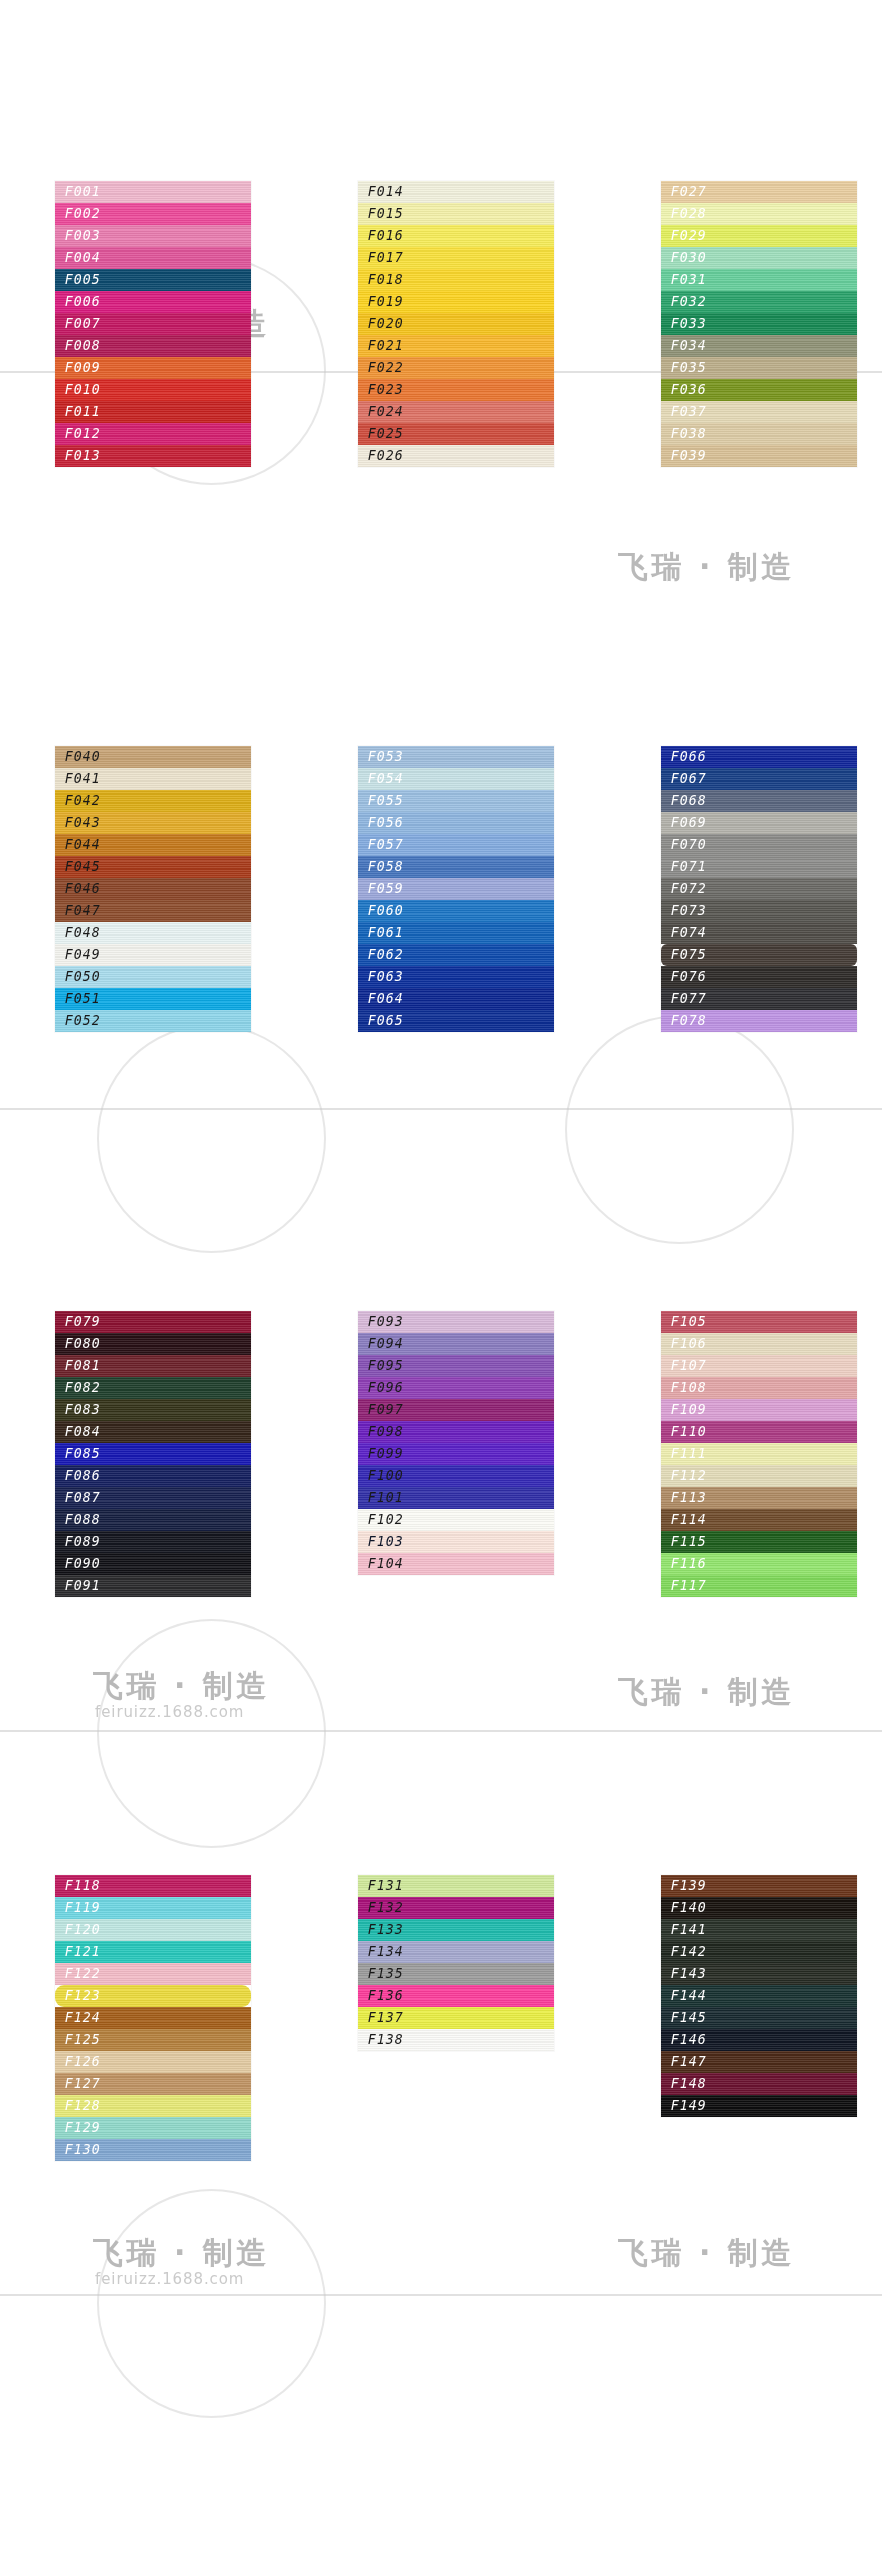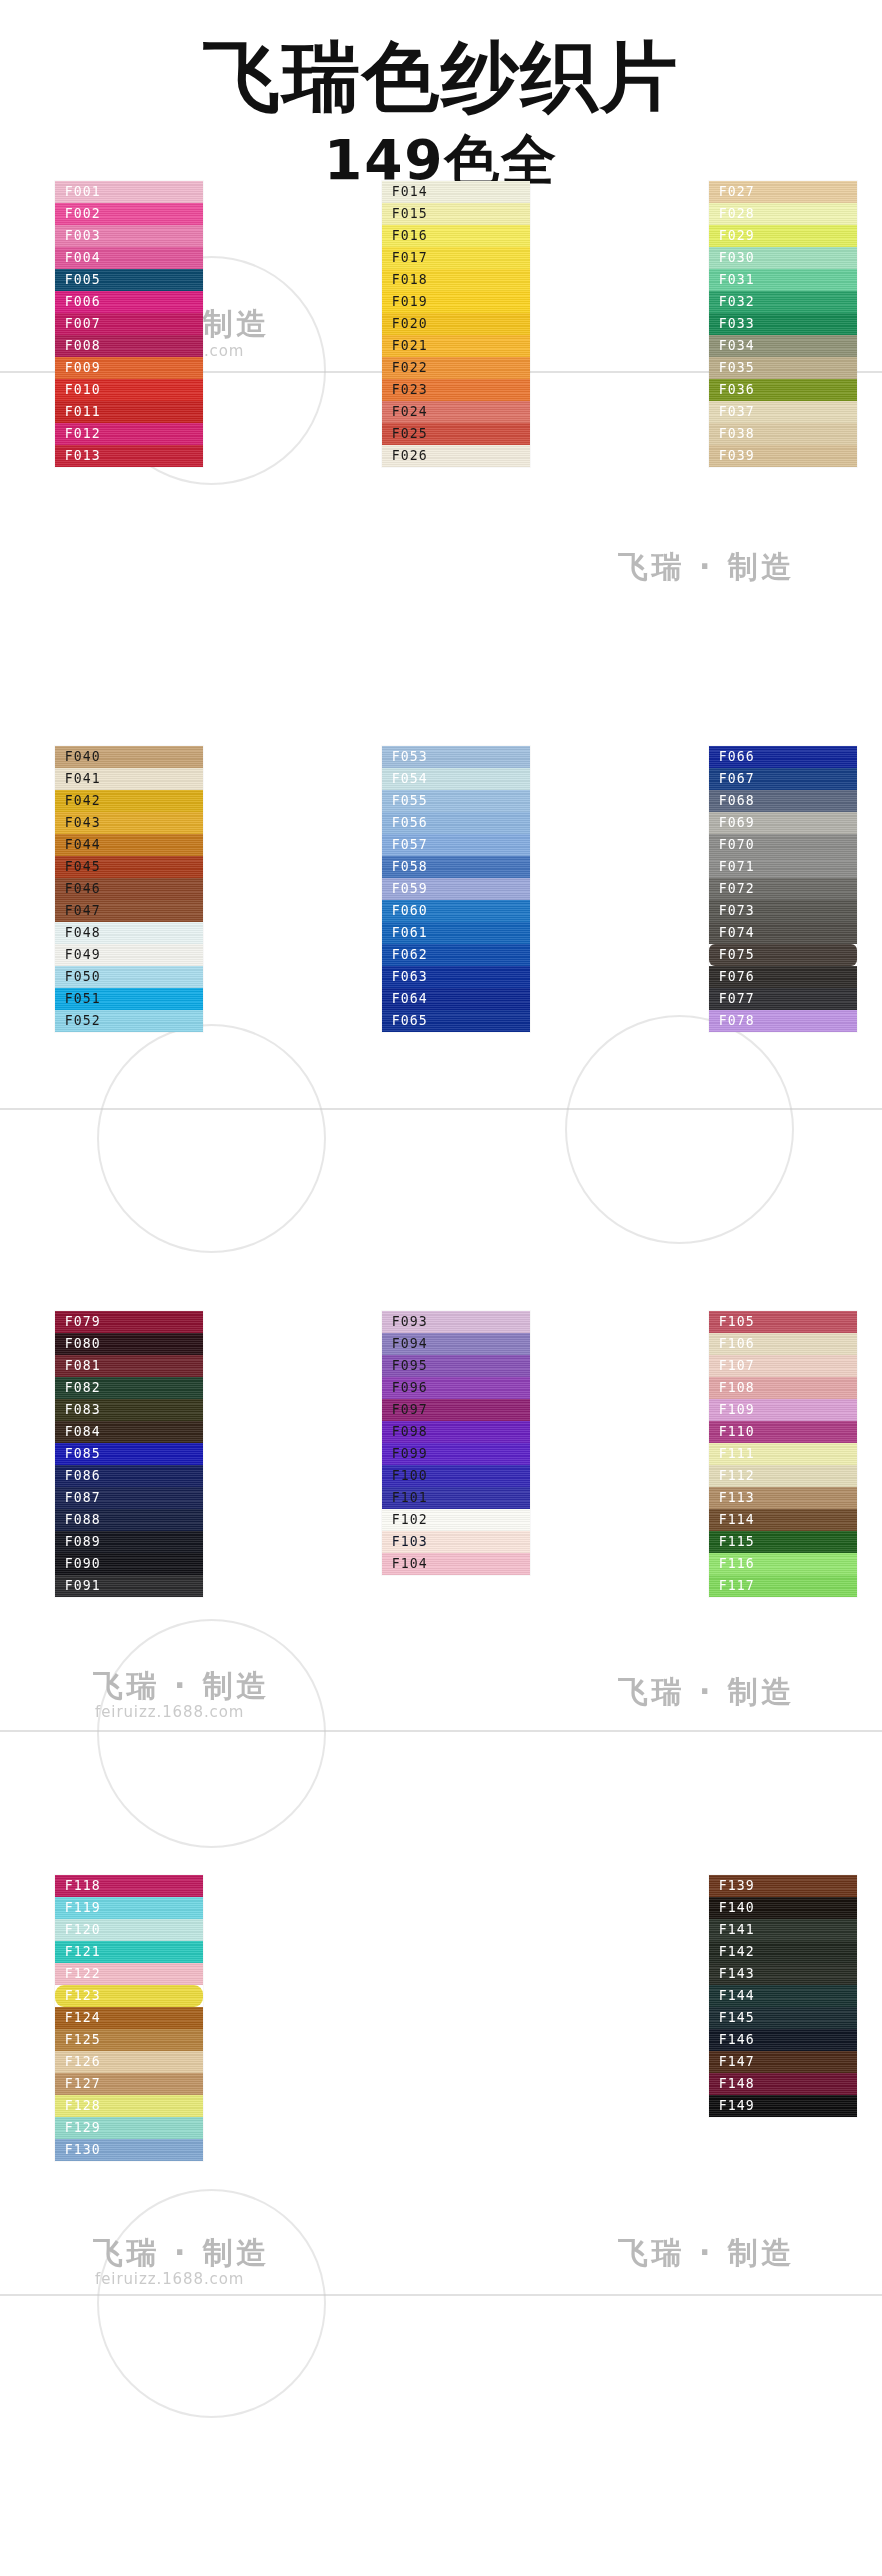--- a/index.html
+++ b/index.html
@@ -79,24 +79,25 @@
   }
   .band{
     position:relative;
     display:flex;
     justify-content:space-between;
     padding:0 25px 0 55px;
     box-sizing:border-box;
     margin-bottom:0;
   }
   .card{
-    width:148px;
+    width:196px;
     background:#ffffff;
     box-shadow:0 0 0 0.9px rgba(0,0,0,.03);
     align-self:flex-start;
+    font-style:italic;
   }
   .swatch{
     position:relative;
     height:22px;
     line-height:22px;
     font-size:13.2px;
     font-family:"DejaVu Sans Mono","Liberation Mono",monospace;
     letter-spacing:1.1px;
     padding-left:9.7px;
     box-sizing:border-box;
@@ -111,24 +112,20 @@
         to bottom, rgba(255,255,255,.11) 0 0.9px, rgba(0,0,0,.05) 0.9px 1.8px);
     pointer-events:none;
   }
   .swatch span{position:relative;z-index:2;}
 </style>
 </head>
 <body>
 
 <div id="page">
 
-  <div class="header">
-    <div class="title">飞瑞色纱织片</div>
-    <div class="subtitle">149色全</div>
-  </div>
 
   <div class="watermark" style="left:97px;top:256px;">
     <div class="wm-ring"></div>
   </div>
   <div class="wm-line" style="left:0;top:371px;width:882px;"></div>
   <div class="wm-text wm-big" style="left:93px;top:304px;">飞瑞 · 制造</div>
   <div class="wm-text wm-small" style="left:95px;top:342px;">feiruizz.1688.com</div>
 
   <div class="watermark" style="left:97px;top:1024px;">
     <div class="wm-ring"></div>
@@ -307,20 +304,30 @@
           <div class="swatch" style="background: rgb(235, 218, 60); color: rgb(255, 255, 255); border-radius: 9px;"><span>F123</span></div>
           <div class="swatch" style="background: rgb(163, 93, 24); color: rgb(255, 255, 255);"><span>F124</span></div>
           <div class="swatch" style="background: rgb(181, 129, 62); color: rgb(255, 255, 255);"><span>F125</span></div>
           <div class="swatch" style="background: rgb(227, 203, 163); color: rgb(255, 255, 255);"><span>F126</span></div>
           <div class="swatch" style="background: rgb(192, 148, 100); color: rgb(255, 255, 255);"><span>F127</span></div>
           <div class="swatch" style="background: rgb(231, 234, 119); color: rgb(255, 255, 255);"><span>F128</span></div>
           <div class="swatch" style="background: rgb(143, 216, 201); color: rgb(255, 255, 255);"><span>F129</span></div>
           <div class="swatch" style="background: rgb(130, 168, 210); color: rgb(255, 255, 255);"><span>F130</span></div>
         </div>
         <div class="card">
+          <div class="swatch" style="background: rgb(207, 232, 154); color: rgb(26, 26, 26);"><span>F131</span></div>
+          <div class="swatch" style="background: rgb(169, 18, 122); color: rgb(26, 26, 26);"><span>F132</span></div>
+          <div class="swatch" style="background: rgb(31, 188, 174); color: rgb(26, 26, 26);"><span>F133</span></div>
+          <div class="swatch" style="background: rgb(165, 169, 207); color: rgb(26, 26, 26);"><span>F134</span></div>
+          <div class="swatch" style="background: rgb(154, 154, 154); color: rgb(26, 26, 26);"><span>F135</span></div>
+          <div class="swatch" style="background: rgb(251, 60, 154); color: rgb(26, 26, 26);"><span>F136</span></div>
+          <div class="swatch" style="background: rgb(233, 238, 67); color: rgb(26, 26, 26);"><span>F137</span></div>
+          <div class="swatch" style="background: rgb(251, 251, 248); color: rgb(26, 26, 26);"><span>F138</span></div>
+        </div>
+        <div class="card">
           <div class="swatch" style="background: rgb(105, 51, 25); color: rgb(255, 255, 255);"><span>F139</span></div>
           <div class="swatch" style="background: rgb(24, 18, 14); color: rgb(255, 255, 255);"><span>F140</span></div>
           <div class="swatch" style="background: rgb(42, 51, 42); color: rgb(255, 255, 255);"><span>F141</span></div>
           <div class="swatch" style="background: rgb(32, 39, 31); color: rgb(255, 255, 255);"><span>F142</span></div>
           <div class="swatch" style="background: rgb(37, 42, 34); color: rgb(255, 255, 255);"><span>F143</span></div>
           <div class="swatch" style="background: rgb(22, 48, 47); color: rgb(255, 255, 255);"><span>F144</span></div>
           <div class="swatch" style="background: rgb(22, 40, 46); color: rgb(255, 255, 255);"><span>F145</span></div>
           <div class="swatch" style="background: rgb(16, 22, 36); color: rgb(255, 255, 255);"><span>F146</span></div>
           <div class="swatch" style="background: rgb(76, 42, 24); color: rgb(255, 255, 255);"><span>F147</span></div>
           <div class="swatch" style="background: rgb(107, 18, 48); color: rgb(255, 255, 255);"><span>F148</span></div>

